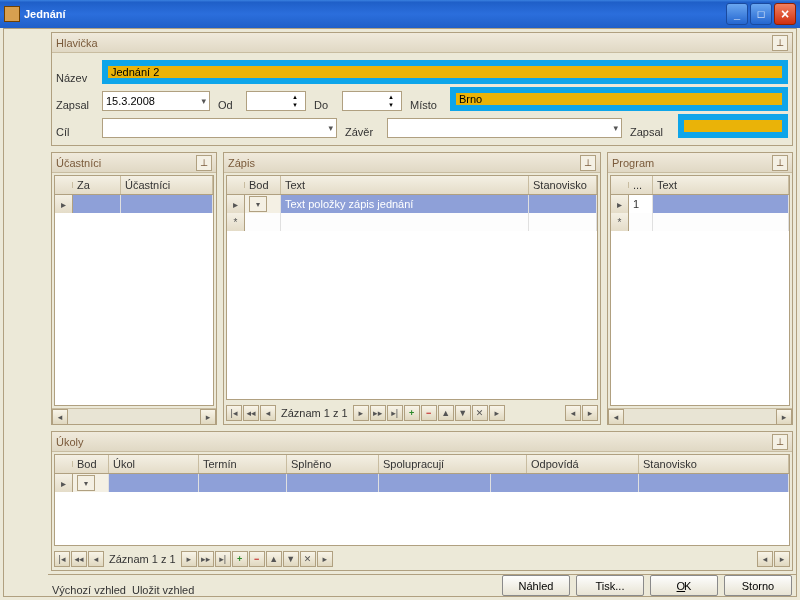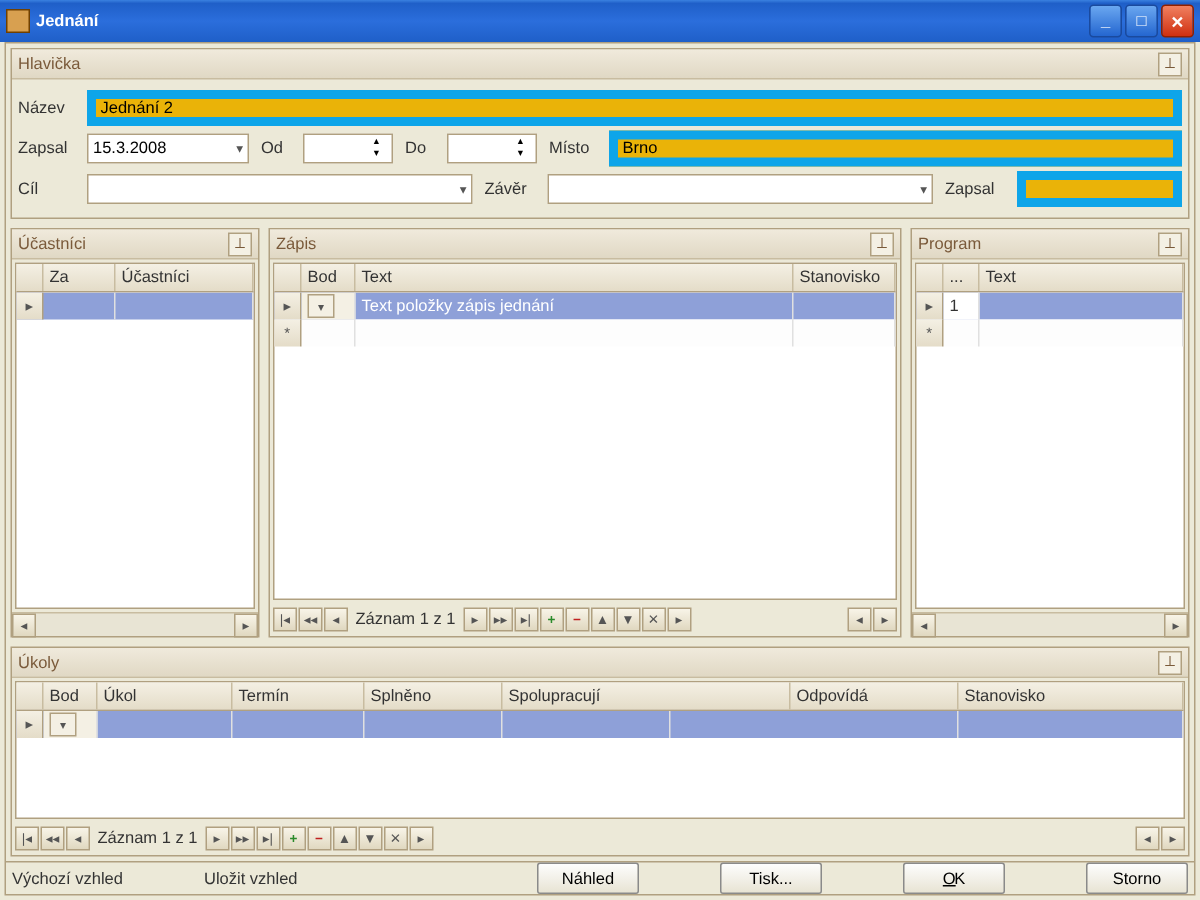--- a/index.html
+++ b/index.html
@@ -5,61 +5,61 @@
 * { box-sizing: border-box; margin: 0; padding: 0; font-family: Tahoma, sans-serif; font-size: 11px; }
 body { background: #ece9d8; width: 800px; height: 600px; overflow: hidden; }
 
 .titlebar { height: 28px; background: linear-gradient(to bottom, #3a81e0 0%, #1f5fc8 8%, #2b6edc 50%, #1f5fc8 100%); display: flex; align-items: center; padding: 0 4px; color: white; font-weight: bold; font-size: 13px; }
 .titlebar .icon-app { width: 16px; height: 16px; background: #d8a050; border: 1px solid #704000; margin-right: 4px; display:inline-block; }
 .titlebar-spacer { flex: 1; }
 .winbtn { width: 22px; height: 22px; margin-left: 2px; border-radius: 3px; display:flex; align-items:center; justify-content:center; font-family: sans-serif; font-weight:bold; }
 .winbtn.min, .winbtn.max { background: linear-gradient(#6aa7f0,#2466d0); border:1px solid #1a4a9e; color:white; }
 .winbtn.close { background: linear-gradient(#f08060,#d03010); border:1px solid #902000; color:white; font-size:14px; }
 
-.client { position:absolute; top:28px; left:3px; right:3px; bottom:3px; background:#ece9d8; border:1px solid #b0a080; display:flex; flex-direction:column; }
+.client { position:absolute; top:28px; left:3px; right:3px; bottom:3px; background:#ece9d8; border:1px solid #b0a080; display:flex; flex-direction:column;padding-left:44px; }
 
 .panel { border:1px solid #b0a080; margin:3px; background:#ece9d8; display:flex; flex-direction:column; }
 .panel-hdr { height:20px; background:linear-gradient(#f0eadc,#e0d8c4); display:flex; align-items:center; padding:0 4px; color:#7a5a3a; font-size:11px; border-bottom:1px solid #c8bca0; }
 .panel-hdr .spacer { flex:1; }
 .pushpin { width:16px; height:16px; border:1px solid #b0a080; background:#f4f0e4; display:flex; align-items:center; justify-content:center; font-size:10px; color:#7a5a3a; }
 
 .hlavicka-body { padding:4px; }
-.row { display:flex; align-items:center; margin:3px 0; }
+.row { display:flex; align-items:flex-end; margin:3px 0; }
 .lbl { width:46px; color:#333; }
 .txt { flex:1; height:24px; border:6px solid #0ea5e9; background:#eab308; padding:0 3px; }
 .dd  { width:120px; height:20px; border:1px solid #b0a080; background:white; display:flex; align-items:center; padding:0 3px; }
 .dd .arrow { margin-left:auto; font-size:9px; color:#555; }
 .spin { width:60px; height:20px; border:1px solid #b0a080; background:white; display:flex; align-items:center; padding:0 3px; }
 .spinbtns { margin-left:auto; width:14px; display:flex; flex-direction:column; }
 .spinbtns span { height:8px; font-size:7px; text-align:center; line-height:7px; }
 
 .middle { display:flex; flex:1; min-height:0; }
 .panel.ucast { width:166px; }
 .panel.zapis { flex:1; }
 .panel.program { width:186px; }
 
 .grid { flex:1; display:flex; flex-direction:column; background:white; border:1px solid #b0a080; margin:2px; min-height:0; }
-.grid-hdr { display:flex; background:linear-gradient(#f4f0e4,#e4dcc8); border-bottom:1px solid #b0a080; }
+.grid-hdr { display:flex; background:linear-gradient(#f4f0e4,#e4dcc8); border-bottom:1px solid #b0a080;align-items:center; }
 .gh { border-right:1px solid #c8bca0; padding:3px 4px; color:#333; overflow:hidden; white-space:nowrap; }
 .grid-body { flex:1; overflow:hidden; position:relative; }
 .grid-row { display:flex; height:18px; align-items:center; }
 .grid-row.sel { background:#8ea0d8; color:white; }
 .grid-row.new { background:#fdfdfd; }
 .gc { border-right:1px solid #e0e0e0; padding:0 4px; overflow:hidden; white-space:nowrap; height:100%; display:flex; align-items:center; }
 .rowhdr { width:18px; background:linear-gradient(#f4f0e4,#e4dcc8); border-right:1px solid #b0a080; display:flex; align-items:center; justify-content:center; color:#555; font-size:10px; height:100%; }
 
 .hscroll { height:16px; display:flex; background:#e8e4d4; border-top:1px solid #c8bca0; }
 .sbtn { width:16px; height:16px; border:1px solid #b0a080; background:linear-gradient(#f8f4e8,#e0d8c0); display:flex; align-items:center; justify-content:center; font-size:9px; color:#555; }
 .navstrip { height:18px; margin:2px; display:flex; align-items:center; gap:1px; }
 .navstrip .spacer { flex:1; }
 .navlabel { margin:0 4px; color:#333; }
 
 .panel.ukoly { height:140px; }
 
-.statusbar { height:22px; background:#ece9d8; border-top:1px solid #b0a080; display:flex; align-items:center; padding:0 4px;gap:48px; }
+.statusbar { height:22px; background:#ece9d8; border-top:1px solid #b0a080; display:flex; align-items:flex-end; padding:0 4px; }
 .statusbar .link { color:#333; margin-right:6px; }
 .btn { height:21px; min-width:68px; border:1px solid #8a8a8a; background:linear-gradient(#fdfdfd,#e8e4d4); border-radius:2px; margin-left:6px; padding:0 10px; display:flex; align-items:center; justify-content:center; }
 
 .ddsmall { width:18px; height:16px; display:inline-flex; align-items:center; justify-content:center; border:1px solid #b0a080; background:#f4f0e4; font-size:8px; color:#555; }
 </style>
 </head>
 <body>
 
 <div class="titlebar">
   <span class="icon-app"></span>

